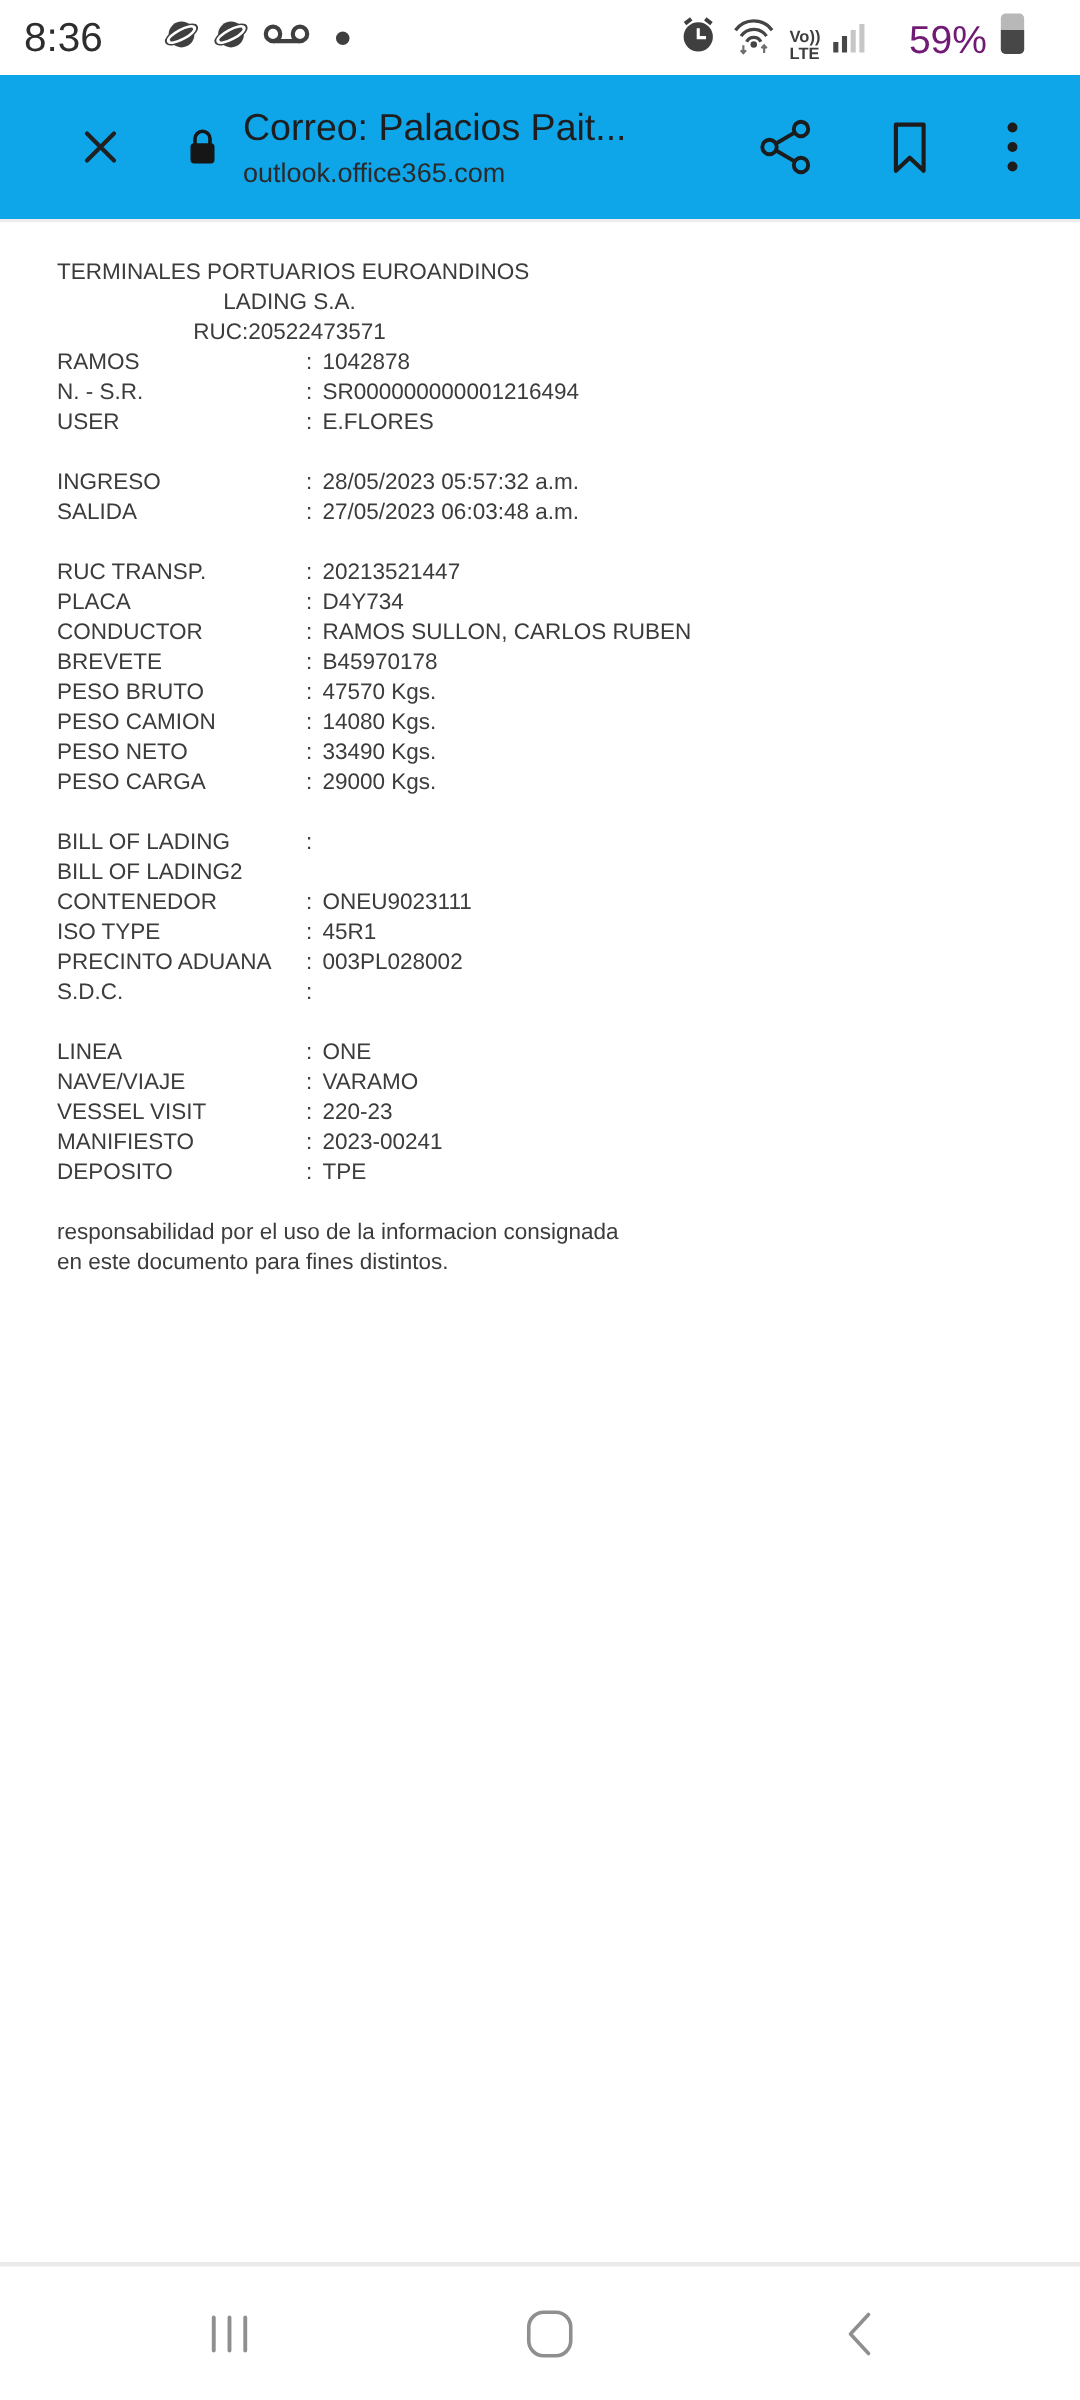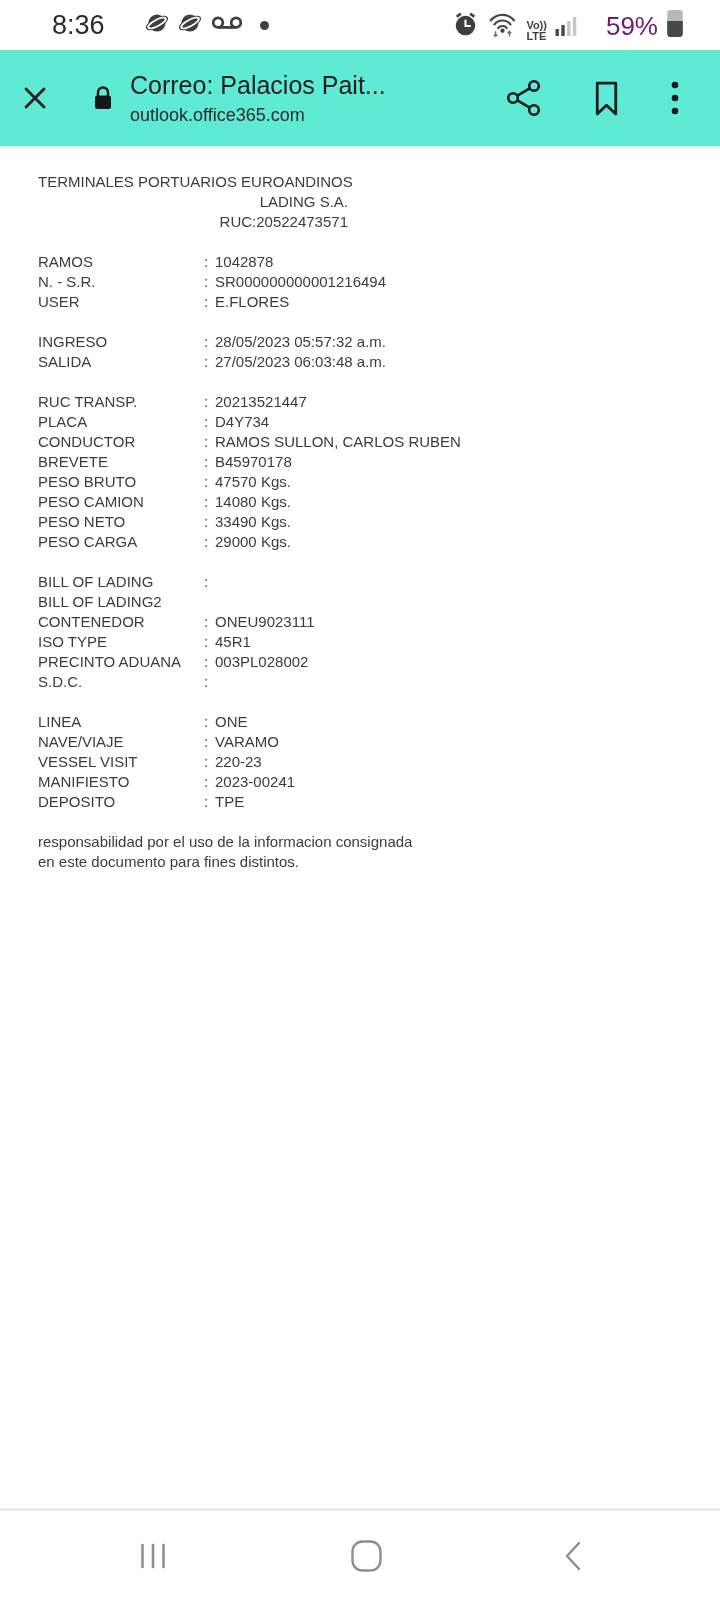--- a/index.html
+++ b/index.html
@@ -4,47 +4,47 @@
 <style>
   html,body{margin:0;padding:0;}
   body{
     width:720px;height:1600px;position:relative;overflow:hidden;
     background:#ffffff;font-family:"Liberation Sans",sans-serif;
     -webkit-font-smoothing:antialiased;
   }
   
   .status-bar{
     position:absolute;top:0;left:0;right:0;height:50px;
-    display:flex;align-items:center;padding:0 36px 0 52px;box-sizing:border-box;gap:26px;
+    display:flex;align-items:center;padding:0 36px 0 16px;box-sizing:border-box;gap:26px;
   }
   .sb-time{font-size:27px;color:#2d2d2d;margin-right:14px;}
   .sb-left{display:flex;align-items:center;gap:9px;}
   .sb-dot{width:9px;height:9px;border-radius:50%;background:#3f3f3f;margin-left:8px;}
   .sb-right{margin-left:auto;display:flex;align-items:flex-end;gap:8px;}
   .volte{font-size:11px;font-weight:700;line-height:11px;color:#3f3f3f;text-align:left;letter-spacing:0px;}
   .sb-batt-pct{font-size:26px;color:#701a75;margin-left:18px;}
   
   .browser-header{
     position:absolute;top:50px;left:0;right:0;height:98px;
-    display:flex;align-items:center;padding:0 40px 0 20px;box-sizing:border-box;
-    border-bottom:2px solid #ececec;background:#5eead4;
+    display:flex;align-items:center;padding:0 40px 0 52px;box-sizing:border-box;
+    border-bottom:2px solid #ececec;background:#0ea5e9;
   }
   .hdr-close{width:30px;height:30px;flex:0 0 auto;display:flex;align-items:center;justify-content:center;}
   .hdr-lock{margin-left:42px;flex:0 0 auto;display:flex;align-items:center;}
   .hdr-text{margin-left:16px;min-width:0;}
   .hdr-title{font-size:25px;line-height:30px;color:#1e1e1e;white-space:nowrap;}
   .hdr-url{font-size:18px;line-height:24px;color:#2a2a2a;margin-top:3px;white-space:nowrap;}
   .hdr-actions{margin-left:auto;display:flex;align-items:center;gap:47px;}
   .icon-btn{display:flex;align-items:center;justify-content:center;background:none;border:none;padding:0;cursor:pointer;}
   
   .doc{
     position:absolute;top:150px;left:38px;right:20px;
     font-size:15px;line-height:20px;color:#3c3c3c;padding-top:22px;
   }
-  .doc-company{width:310px;text-align:right;margin-bottom:20px;}
+  .doc-company{width:310px;text-align:center;}
   .doc-company div{white-space:nowrap;}
   .doc-section{margin-bottom:20px;}
   .row{display:flex;white-space:nowrap;}
   .row .lbl{display:inline-block;width:166px;flex:0 0 auto;}
   .row .sep{display:inline-block;width:11px;flex:0 0 auto;}
   .disclaimer{margin-top:0;}
   .disclaimer div{white-space:nowrap;}
   
   .bottom-nav{
     position:absolute;left:0;right:0;bottom:0;height:92px;

